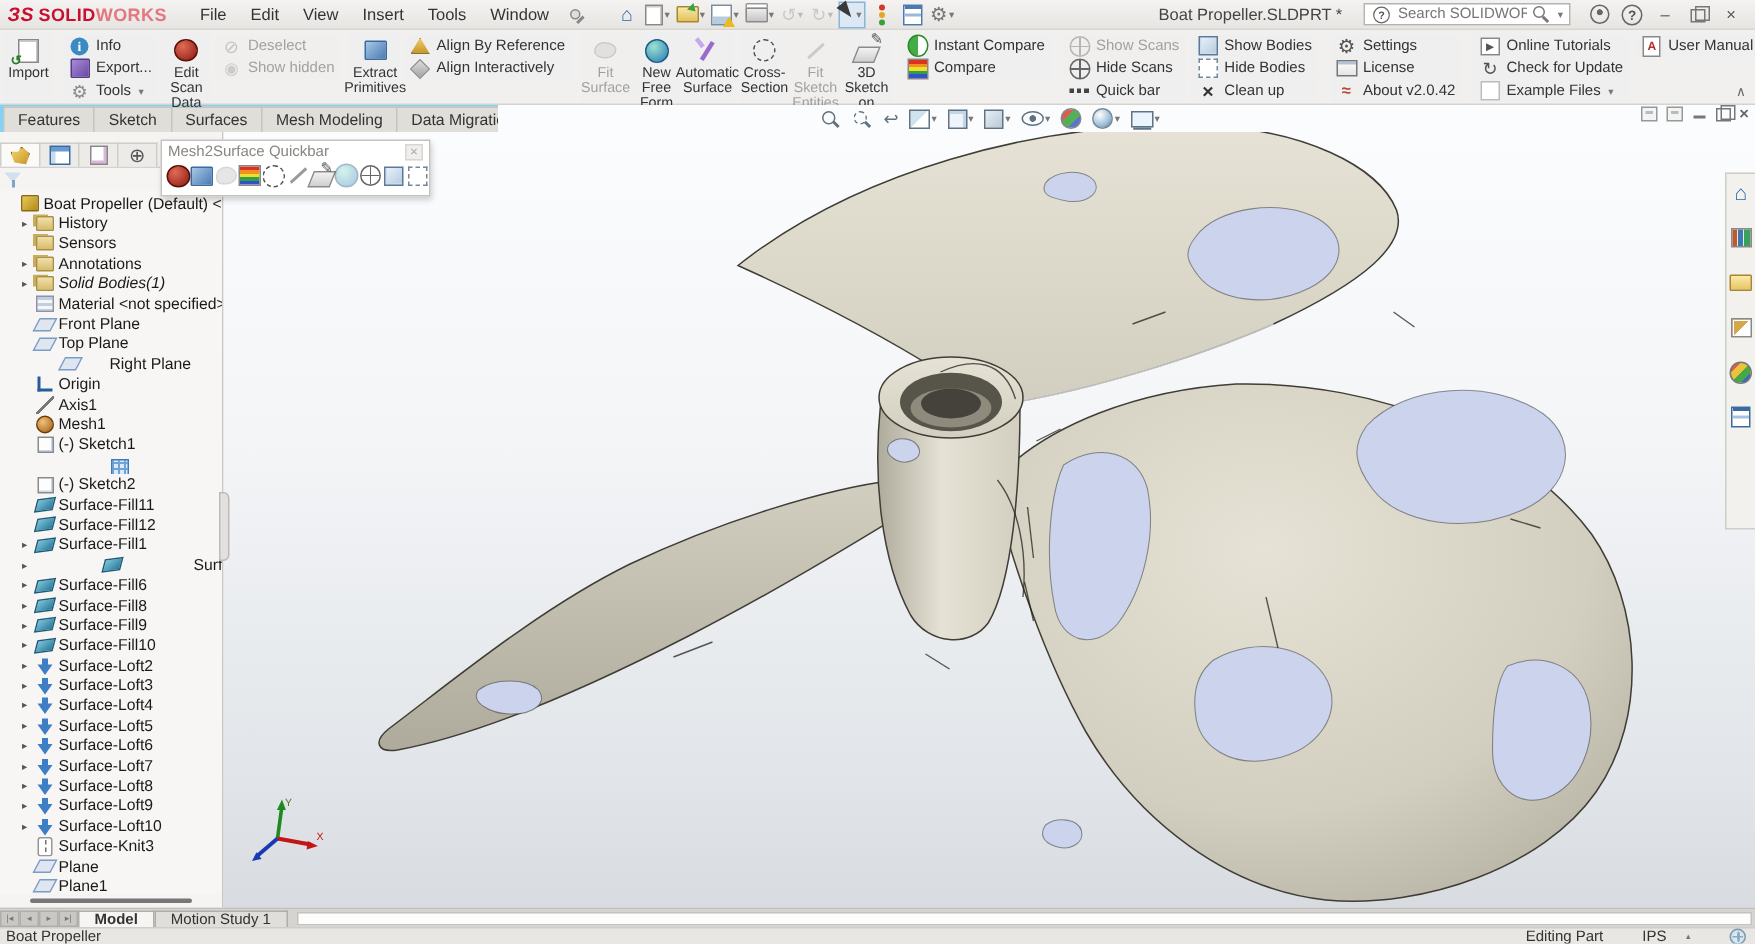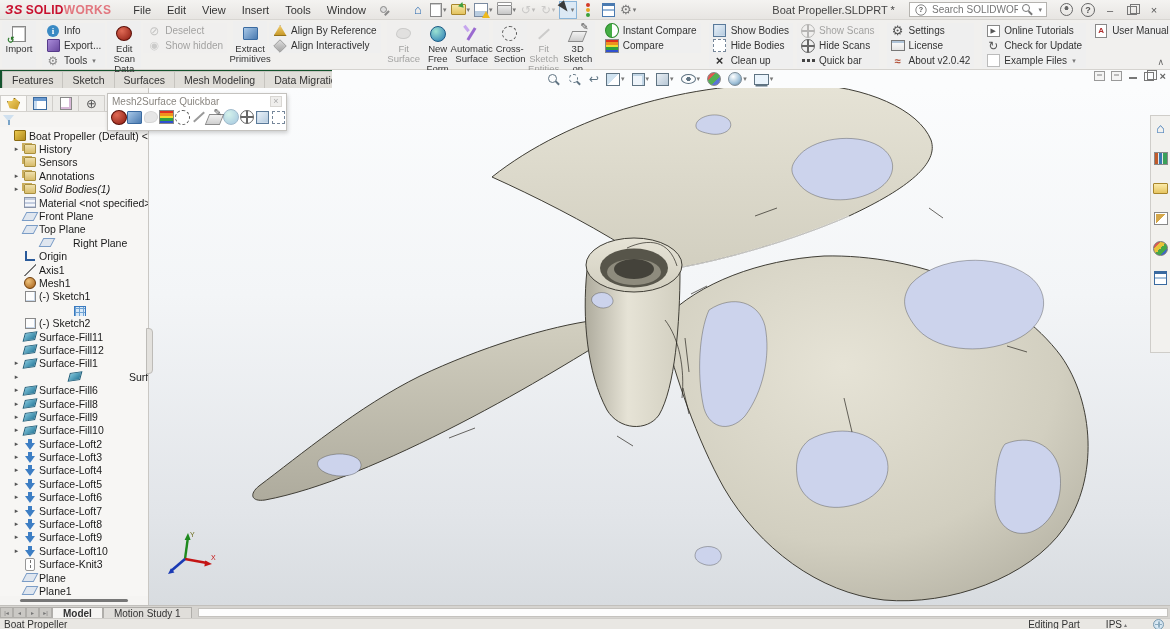--- a/index.html
+++ b/index.html
@@ -27,21 +27,21 @@
   .rb-sep{width:1px;background:#d8d6d2;margin:3px 2px}
   .rb-big{display:flex;flex-direction:column;align-items:center;padding:2px 4px 0;max-width:64px;min-width:34px;font-size:9.5px;line-height:10px;text-align:center;color:#333;border:1px solid transparent}
   .rb-big .icn{width:22px;height:19px;margin-bottom:1px}
   .rb-col{display:flex;flex-direction:column;padding:2px 2px;justify-content:flex-start}
   .rb-item{display:flex;align-items:center;gap:4px;height:15px;font-size:10px;color:#333;padding:0 3px;border:1px solid transparent;white-space:nowrap}
   .rb-item .icn{width:14px;height:13px}
   .disabled{opacity:.42;pointer-events:none}
   .rb-chevron{position:absolute;right:6px;bottom:2px;color:#666;font-size:9px}
 
   
-  .band{height:18px;display:flex;align-items:stretch;background:#14532d}
+  .band{height:18px;display:flex;align-items:stretch;background:#7dd3fc}
   .tabszone{width:332px;display:flex;align-items:flex-end;padding-left:2px}
   .ctab{padding:2px 9px 2px;font-size:10.5px;color:#333;background:#e0ded9;border:1px solid #c6c4bf;border-bottom:none;margin-right:-1px;white-space:nowrap}
   .ctab.active{background:#f4f3f1;font-weight:bold}
   .vptop{flex:1;background:#fbfcfd;display:flex;align-items:center;position:relative}
   .hud{display:flex;align-items:center;gap:1px;margin-left:212px}
   .hudbtn{height:16px;display:flex;align-items:center;padding:0 2px;border:1px solid transparent}
   .docwin{position:absolute;right:4px;top:0;display:flex;align-items:center;gap:6px;color:#888}
   .dw{width:11px;height:10px;border:1px solid #999;position:relative;background:#f4f4f4}
   .dw::after{content:"";position:absolute;left:2px;top:2px;right:2px;height:2px;background:#bbb}
   .dwmin{width:10px;height:10px;position:relative}
@@ -193,21 +193,21 @@
   .fmt-dimx::before{content:"⊕";font-size:13px;color:#555}
 
   
   .bottomtabs{height:13px;background:#d6d4d0;display:flex;align-items:stretch;border-top:1px solid #c2c0bc;font-size:10px}
   .navbtn{width:13px;display:flex;align-items:center;justify-content:center;background:#cac8c4;border:1px solid #b0aeaa;color:#777;font-size:6px;margin-top:1px}
   .btab{padding:0 10px;display:flex;align-items:center;background:#e0deda;border:1px solid #b0aeaa;border-bottom:none;margin-top:1px;color:#333;white-space:nowrap}
   .btab.active{background:#f6f5f3;font-weight:bold}
   .tabs-spacer{flex:1;background:#fdfdfd;border:1px solid #c4c2be;margin:2px 2px 0 6px;height:9px}
   .statusbar{height:11px;background:#e9e7e3;display:flex;align-items:center;font-size:10px;color:#333;padding:0 4px;border-top:1px solid #cfcdc9}
   .sb-right{margin-left:auto;display:flex;align-items:center;gap:26px}
-  .units{display:flex;align-items:center;gap:1px}
+  .units{display:flex;align-items:center;gap:12px}
   .units .caret{font-size:6px}
   .globe{width:11px;height:11px;border-radius:50%;border:1px solid #7a9ab0;background:radial-gradient(circle at 50% 50%,#eaf4fb,#c2d8e8);position:relative;margin-right:2px}
   .globe::before{content:"";position:absolute;inset:1px 4px;border:1px solid #8aaabf;border-radius:50%}
   .globe::after{content:"";position:absolute;left:1px;right:1px;top:4.5px;height:1px;background:#8aaabf}
 </style>
 </head>
 <body>
 
 <div class="titlebar">
   <div class="logo">
@@ -373,45 +373,45 @@
         <span class="icn i-instant-compare"></span>
         <span>Instant Compare</span>
       </button>
       <button class="rb-item">
         <span class="icn i-compare"></span>
         <span>Compare</span>
       </button>
     </div>
     <div class="rb-sep"></div>
     <div class="rb-col">
-      <button class="rb-item">
-        <span class="icn i-show-bodies"></span>
-        <span>Show Bodies</span>
-      </button>
-      <button class="rb-item">
-        <span class="icn i-hide-bodies"></span>
-        <span>Hide Bodies</span>
-      </button>
-      <button class="rb-item">
-        <span class="icn i-cleanup"></span>
-        <span>Clean up</span>
-      </button>
-    </div>
-    <div class="rb-col">
       <button class="rb-item disabled">
         <span class="icn i-show-scans"></span>
         <span>Show Scans</span>
       </button>
       <button class="rb-item">
         <span class="icn i-hide-scans"></span>
         <span>Hide Scans</span>
       </button>
       <button class="rb-item">
         <span class="icn i-quickbar"></span>
         <span>Quick bar</span>
+      </button>
+    </div>
+    <div class="rb-col">
+      <button class="rb-item">
+        <span class="icn i-show-bodies"></span>
+        <span>Show Bodies</span>
+      </button>
+      <button class="rb-item">
+        <span class="icn i-hide-bodies"></span>
+        <span>Hide Bodies</span>
+      </button>
+      <button class="rb-item">
+        <span class="icn i-cleanup"></span>
+        <span>Clean up</span>
       </button>
     </div>
     <div class="rb-sep"></div>
     <div class="rb-col">
       <button class="rb-item">
         <span class="icn i-settings"></span>
         <span>Settings</span>
       </button>
       <button class="rb-item">
         <span class="icn i-license"></span>

